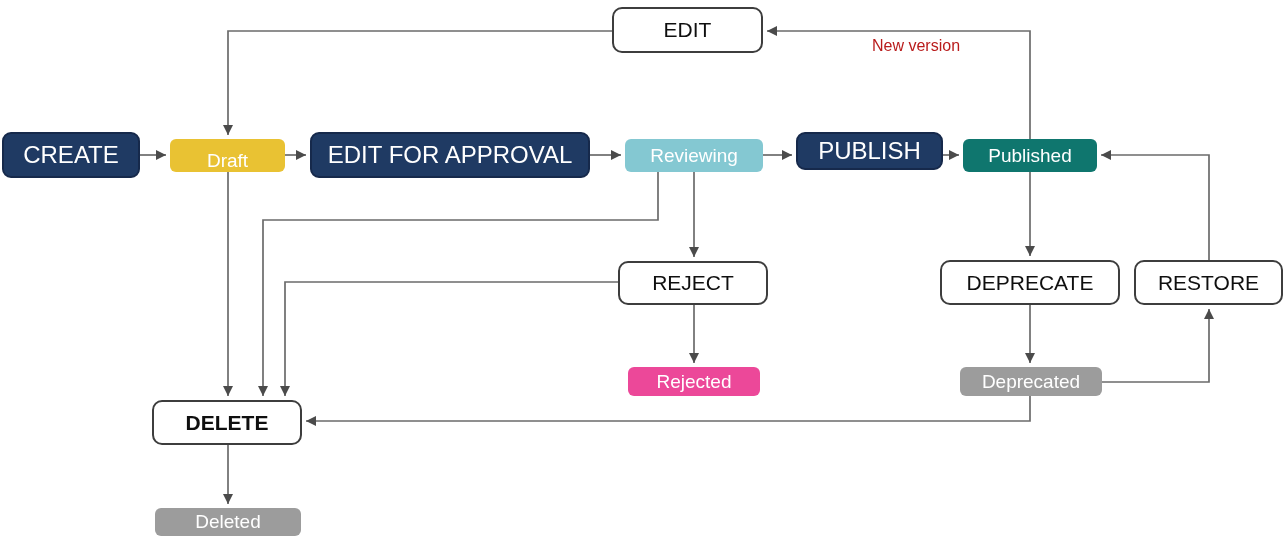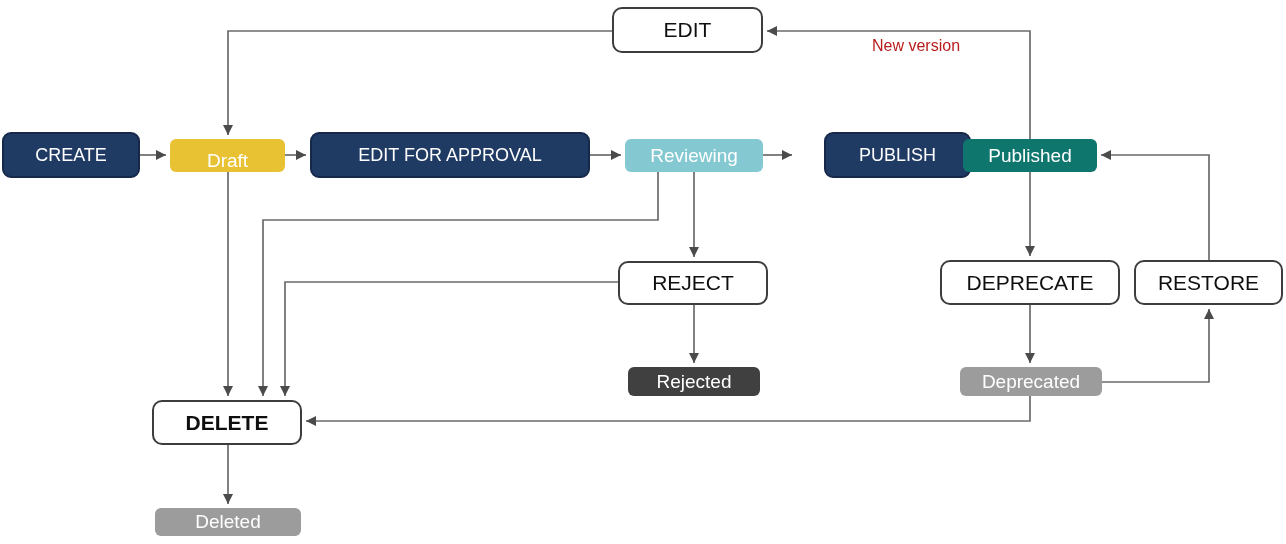--- a/index.html
+++ b/index.html
@@ -7,33 +7,33 @@
     width:1286px;height:544px;position:relative;background:#ffffff;
     font-family:"Liberation Sans", sans-serif;overflow:hidden;
   }
   #edges{position:absolute;left:0;top:0;width:1286px;height:544px;}
   .node{
     position:absolute;display:flex;align-items:center;justify-content:center;
     box-sizing:border-box;text-align:center;white-space:nowrap;
   }
   .action-primary{
     background:#1f3a63;border:2px solid #16294b;border-radius:9px;
-    color:#ffffff;font-size:18px;
+    color:#ffffff;font-size:24px;
   }
   .action-secondary{
     background:#ffffff;border:2px solid #3d3d3d;border-radius:10px;
     color:#0f0f0f;font-size:21px;
   }
   .state{
     border-radius:6px;color:#ffffff;font-size:19px;border:none;
   }
   .state-draft{background:#e9c233;align-items:flex-end;}
   .state-reviewing{background:#84c8d2;}
   .state-published{background:#0f766e;}
-  .state-rejected{background:#404040;text-align:right;}
+  .state-rejected{background:#ec4899;text-align:right;}
   .state-gray{background:#9c9c9c;}
   .edge-label{
     position:absolute;left:862px;top:35px;background:#ffffff;
     padding:0 10px;font-size:16px;color:#b91c1c;line-height:21px;
   }
 </style>
 </head>
 <body>
 
 <svg id="edges" width="1286" height="544" viewBox="0 0 1286 544">
@@ -75,21 +75,21 @@
 </div>
 
 <div class="node action-primary" style="left:310px;top:132px;width:280px;height:46px;">
   <span>EDIT FOR APPROVAL</span>
 </div>
 
 <div class="node state state-reviewing" style="left:625px;top:139px;width:138px;height:33px;">
   <span>Reviewing</span>
 </div>
 
-<div class="node action-primary" style="left:824px;top:132px;width:147px;height:46px;">
+<div class="node action-primary" style="left:796px;top:132px;width:147px;height:38px;">
   <span>PUBLISH</span>
 </div>
 
 <div class="node state state-published" style="left:963px;top:139px;width:134px;height:33px;">
   <span>Published</span>
 </div>
 
 <div class="node action-secondary" style="left:612px;top:7px;width:151px;height:46px;">
   <span>EDIT</span>
 </div>

